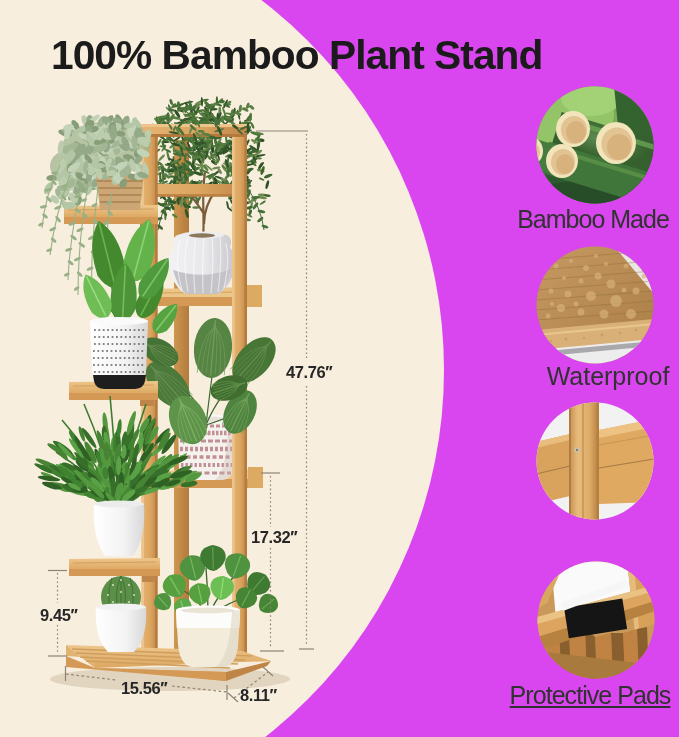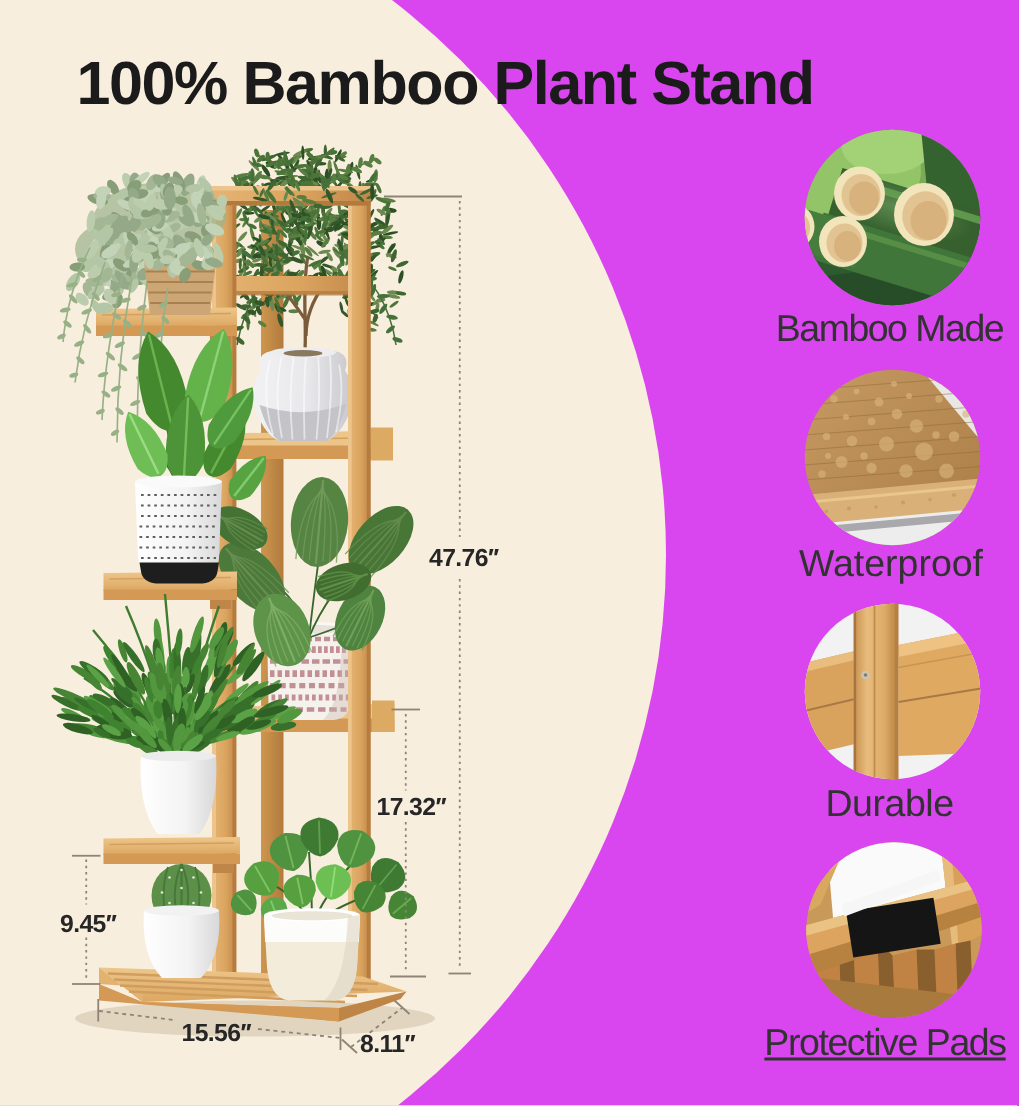--- a/index.html
+++ b/index.html
@@ -1866,21 +1866,21 @@
           <circle cx="30" cy="93" r="1.4"></circle>
           <circle cx="48" cy="92" r="1.2"></circle>
         <circle cx="66" cy="89" r="1.4"></circle>
           <circle cx="84" cy="87" r="1.2"></circle>
           <circle cx="100" cy="84" r="1.4"></circle>
       </g>
       <path d="M0,104 L118,93 L118,118 L0,118 Z" fill="#ededee"></path>
       <path d="M0,106 L118,95 L118,100 L0,111 Z" fill="#a9a9ad"></path>
     </g>
   </svg>
-  <div class="lbl" style="left:529px;top:363.5px;width:130px;">Waterproof</div>
+  <div class="lbl" style="left:543px;top:363.5px;width:130px;">Waterproof</div>
 
   <svg width="118" height="118" viewBox="0 0 118 118" style="left:536px;top:402px;">
     <defs>
       <clipPath id="c3">
           <circle cx="59" cy="59" r="58.5"></circle>
         </clipPath>
       <linearGradient id="postg" x1="0" y1="0" x2="1" y2="0">
         <stop offset="0" stop-color="#c68f4c"></stop>
         <stop offset="0.3" stop-color="#e8bc7d"></stop>
         <stop offset="0.7" stop-color="#dcab66"></stop>
@@ -1900,21 +1900,20 @@
       <line x1="63" y1="43" x2="118" y2="33" stroke="#c89454" stroke-width="1"></line>
 
       <rect x="33" y="0" width="30" height="118" fill="url(#postg)"></rect>
       <line x1="47" y1="0" x2="47" y2="118" stroke="#c08a4a" stroke-width="1.2"></line>
       <line x1="34" y1="0" x2="34" y2="118" stroke="#a87540" stroke-width="1.5"></line>
       <line x1="61.5" y1="0" x2="61.5" y2="118" stroke="#b5803f" stroke-width="1.5"></line>
       <circle cx="41" cy="48" r="2.8" fill="#cec4b2"></circle>
       <circle cx="41" cy="48" r="1.2" fill="#847c6e"></circle>
     </g>
   </svg>
-  <div class="lbl" style="left:547px;top:523.5px;width:92px;letter-spacing:-0.3px;">Durable</div>
 
   <svg width="118" height="118" viewBox="0 0 118 118" style="left:537px;top:561px;">
     <defs>
       <clipPath id="c4">
           <circle cx="59" cy="59" r="58.5"></circle>
         </clipPath>
     </defs>
     <g clip-path="url(#c4)">
       <rect width="118" height="118" fill="#c9995a"></rect>
 

